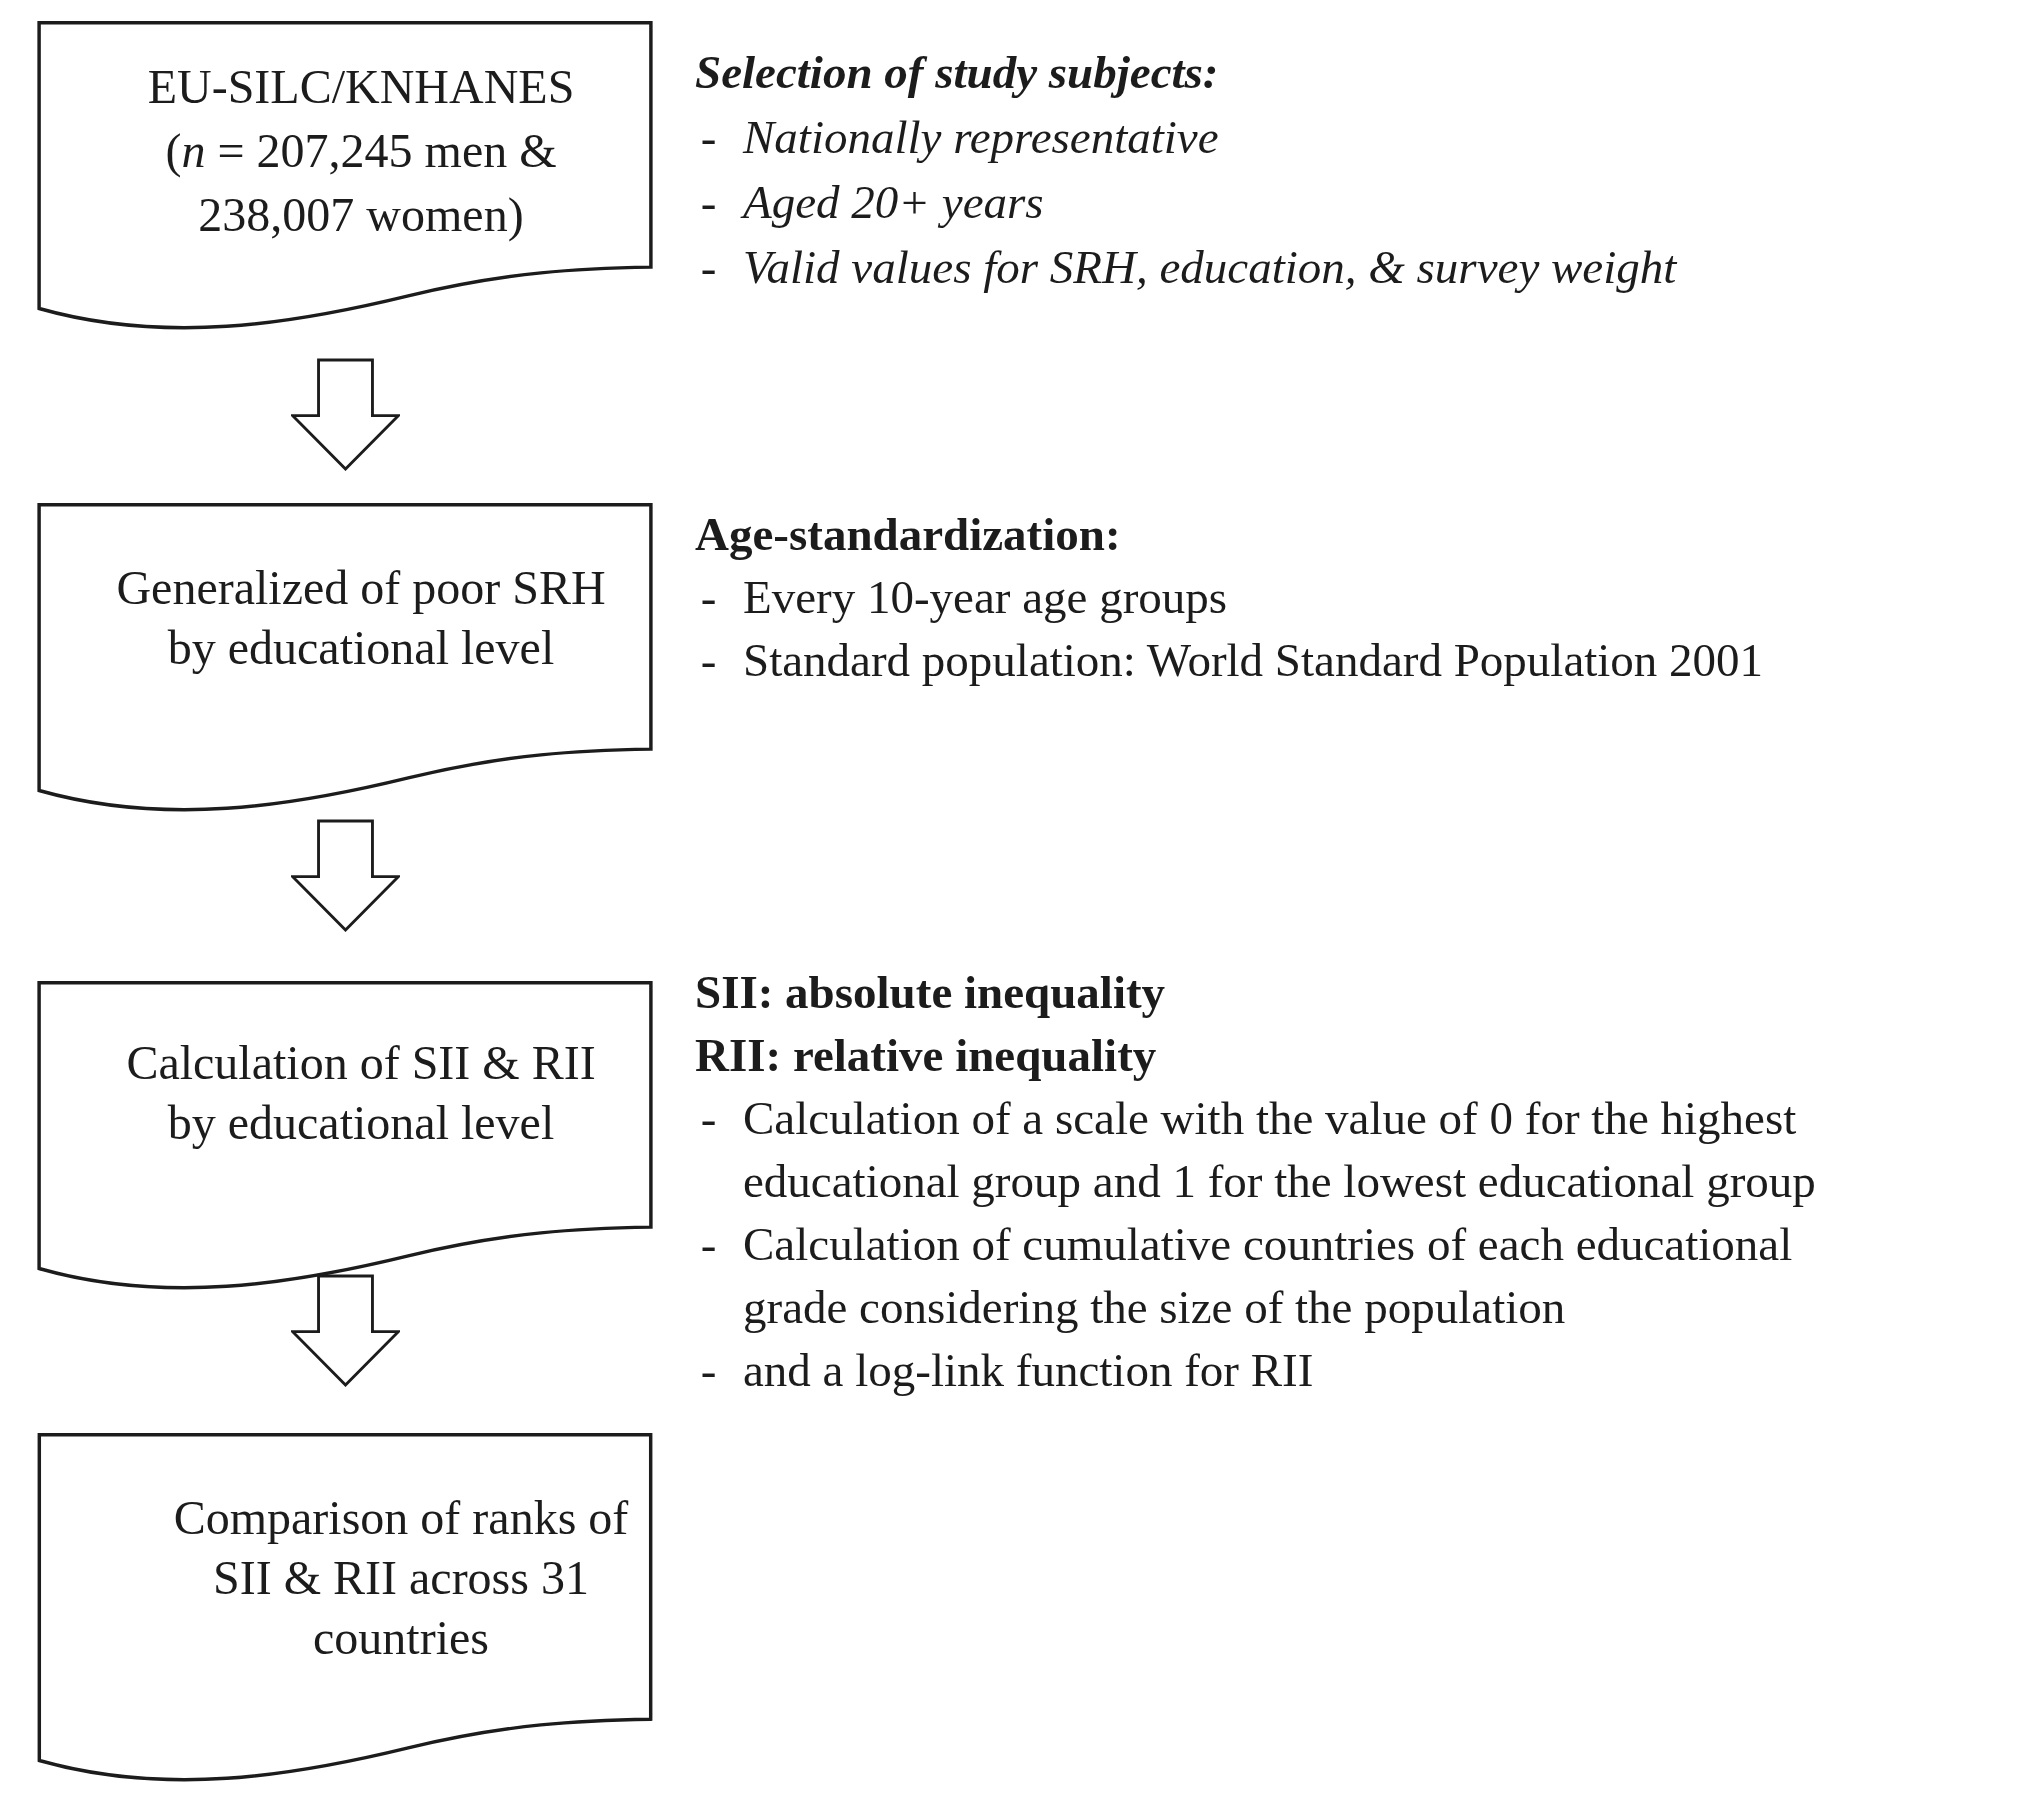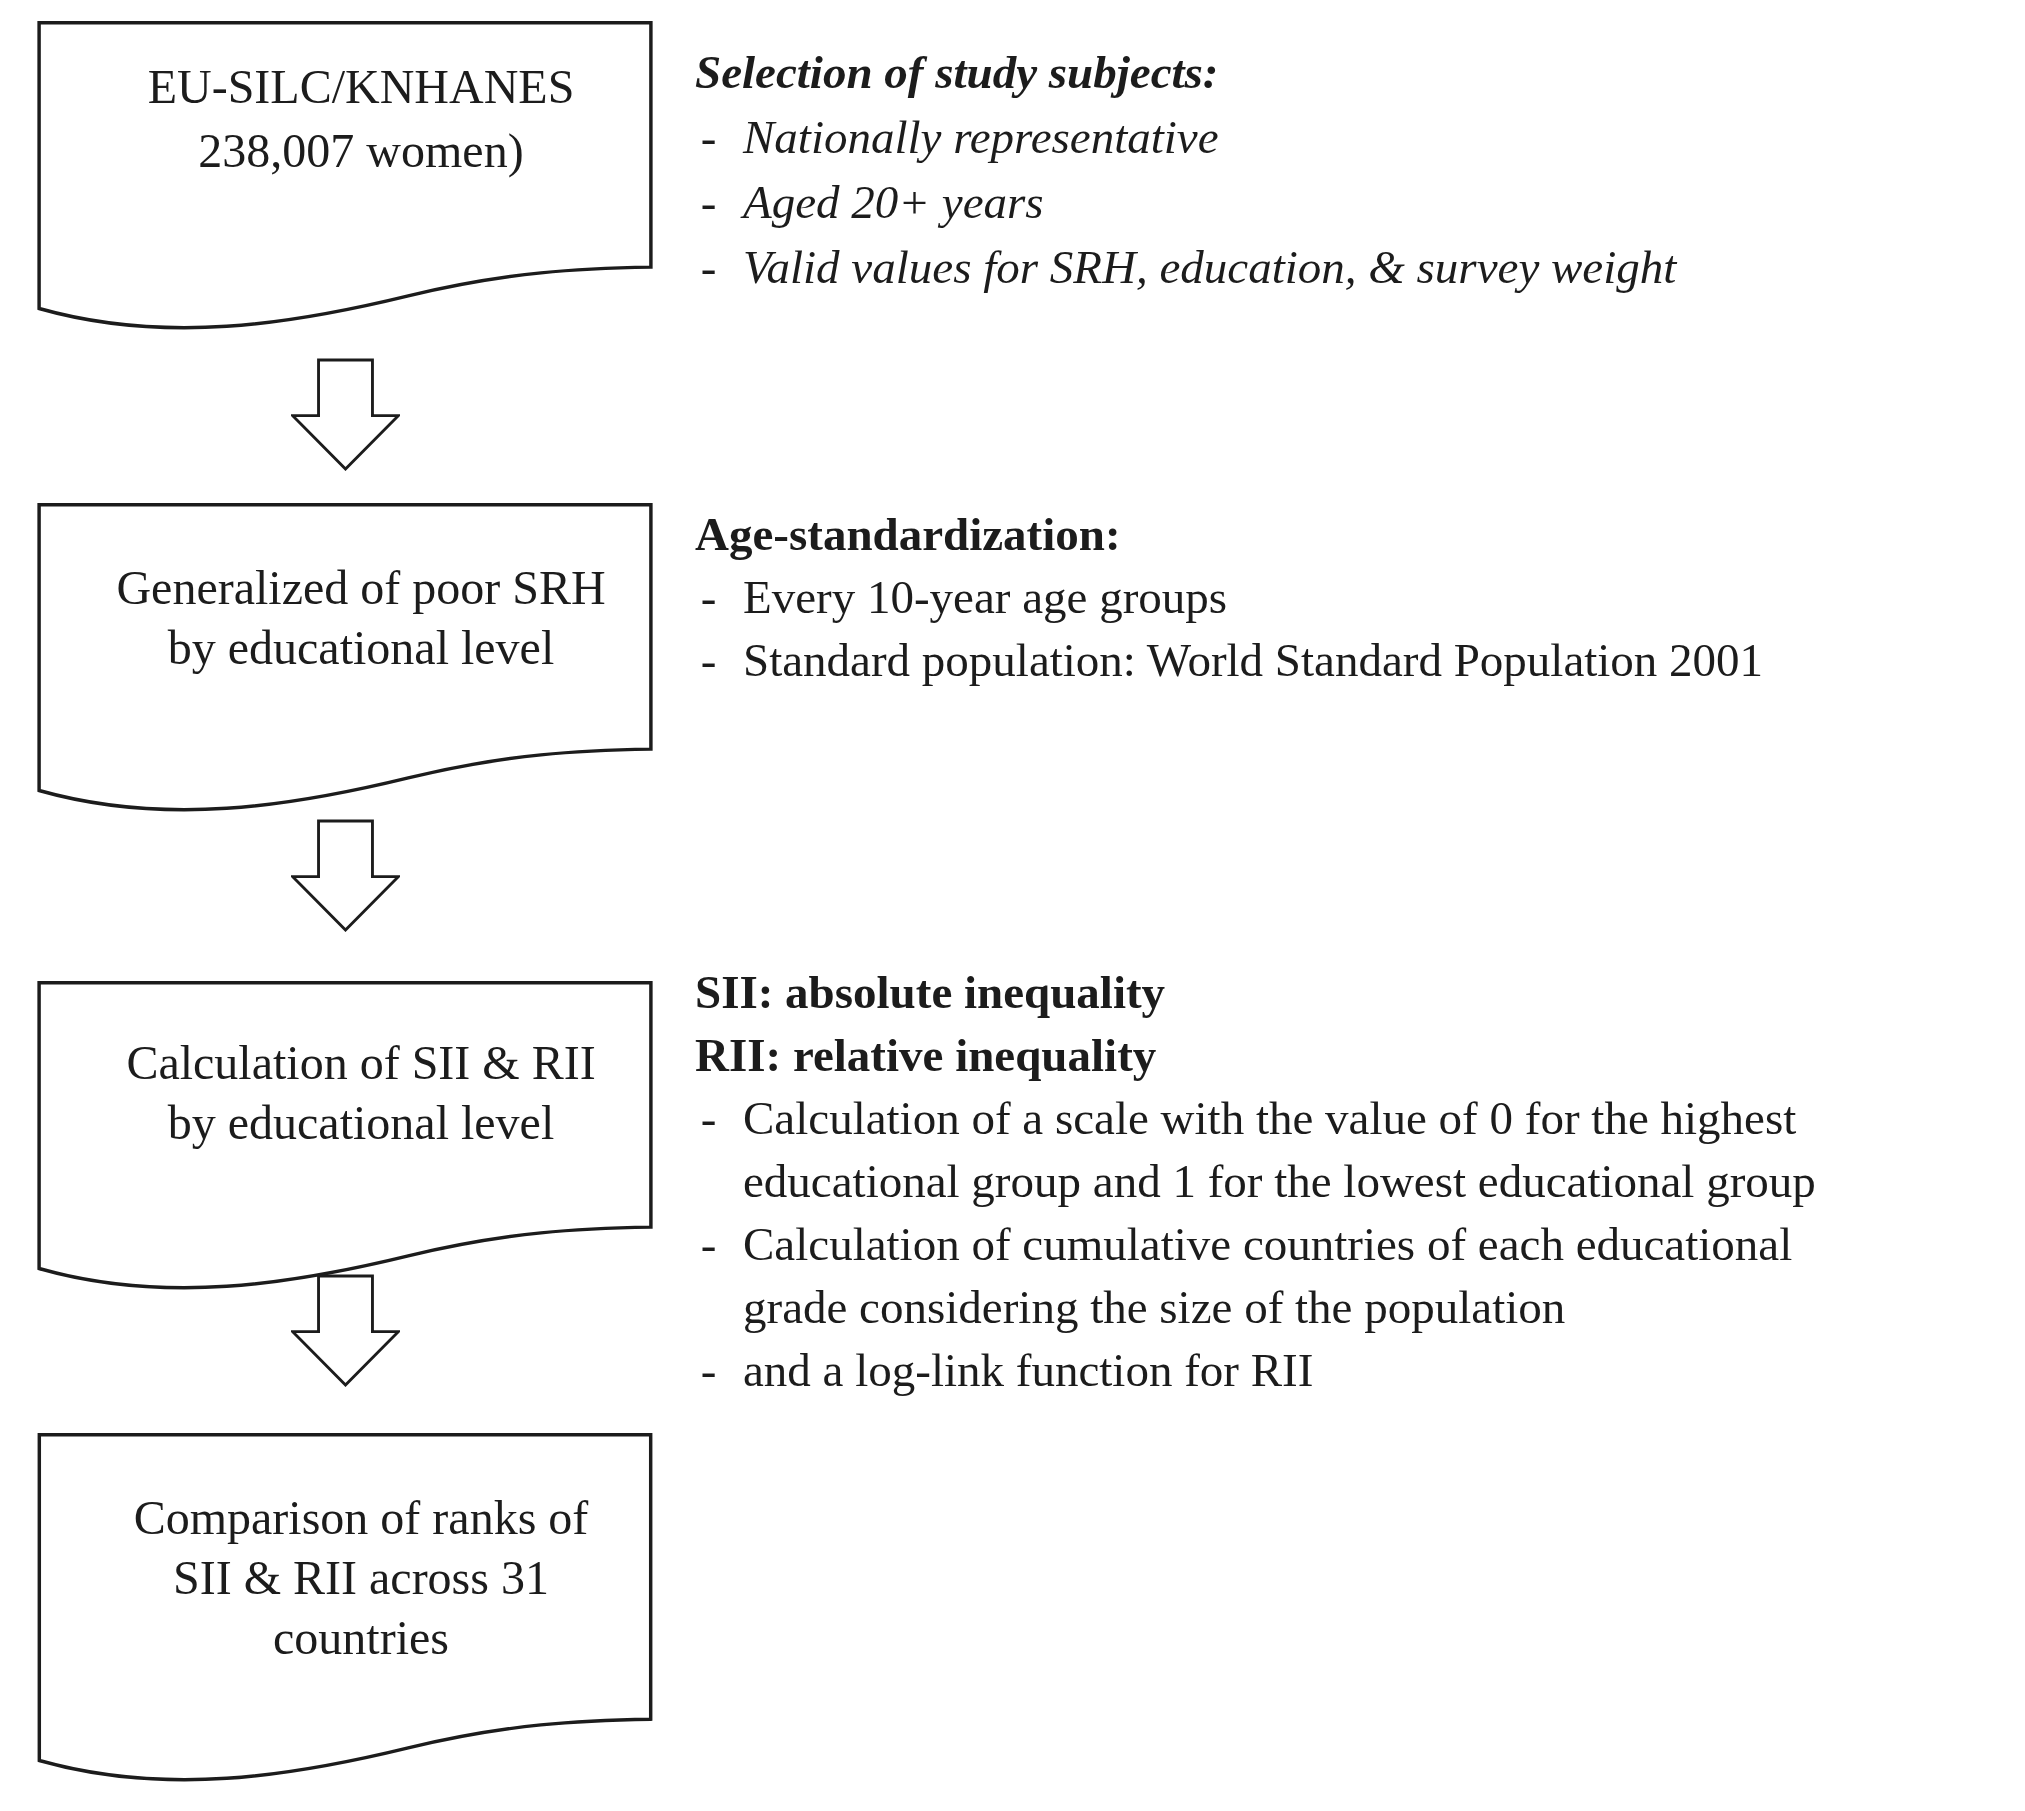--- a/index.html
+++ b/index.html
@@ -22,21 +22,21 @@
     white-space: nowrap;
     padding-left: 16px;
   }
   #box1 { top: 21px;  height: 322px; }
   #box2 { top: 503px; height: 322px; }
   #box3 { top: 965px; height: 322px; margin-top: 16px; }
   #box4 { top: 1433px; height: 362px; }
   #box1 .doc-text { top: 34px; line-height: 64px; }
   #box2 .doc-text { top: 55px; }
   #box3 .doc-text { top: 52px; }
-  #box4 .doc-text { top: 55px; }
+  #box4 .doc-text { top: 55px; margin-left: 40px; }
 
   
   .arrow { position: absolute; left: 291px; width: 109px; height: 113px; }
   #arrow1 { top: 358px; }
   #arrow2 { top: 819px; }
   #arrow3 { top: 1274px; }
 
   
   .right-col {
     position: absolute; left: 695px; top: 0; width: 1324px;
@@ -56,20 +56,21 @@
 <body>
 
 <div class="page">
 
   <div class="doc-box" id="box1">
     <svg width="616" height="322" viewBox="0 0 1070 560">
       <path d="M 3 3 L 1067 3 L 1067 428 C 945 430 820 436 645 478 C 440 528 222 562 3 500 Z" fill="#ffffff" stroke="#1c1c1c" stroke-width="6" stroke-linejoin="miter"></path>
     </svg>
     <div class="doc-text">
       <div class="bline">EU-SILC/KNHANES</div>
+      <div class="bline"><span>(</span><i>n</i><span> = 207,245 men &amp;</span></div>
       <div class="bline">238,007 women)</div>
     </div>
   </div>
 
   <svg class="arrow" id="arrow1" viewBox="0 0 190 196">
     <polygon points="48,3 142,3 142,100 187,100 95,193 3,100 48,100" fill="#ffffff" stroke="#1c1c1c" stroke-width="5" stroke-linejoin="miter"></polygon>
   </svg>
 
   <div class="doc-box" id="box2">
     <svg width="616" height="322" viewBox="0 0 1070 560">

